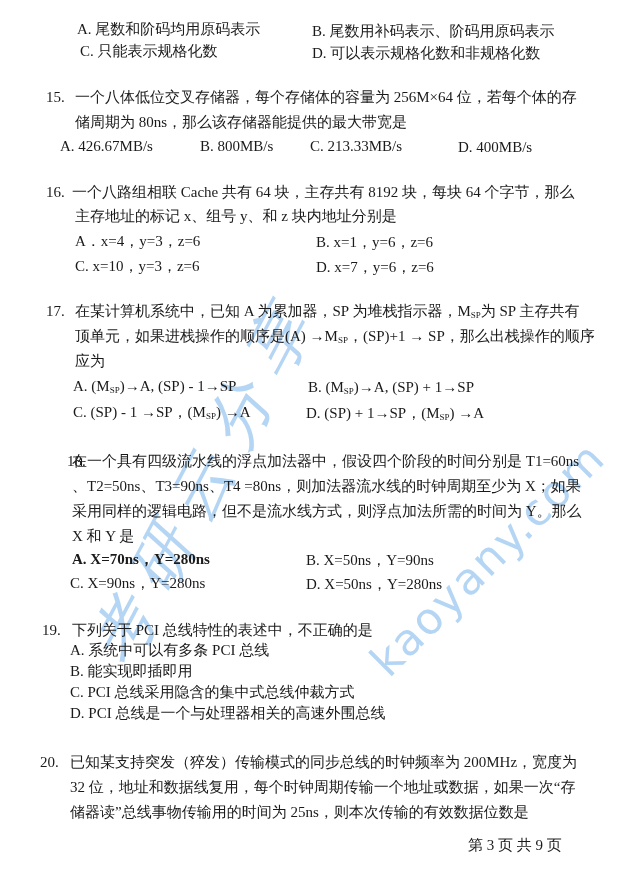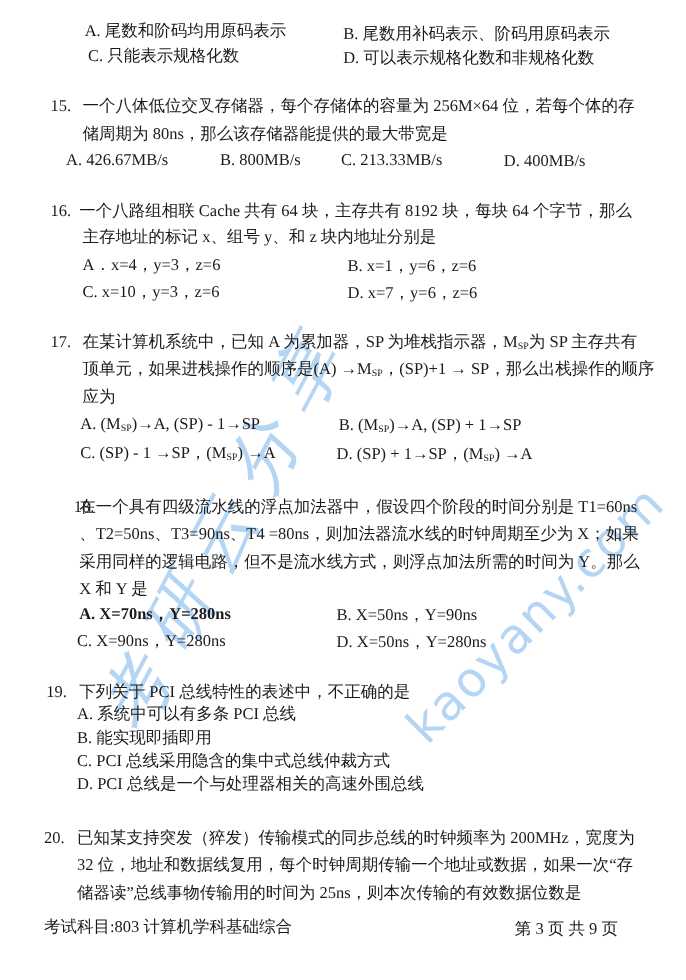--- a/index.html
+++ b/index.html
@@ -83,16 +83,15 @@
     <div class="line" style="left:70px; top:704px;">D. PCI 总线是一个与处理器相关的高速外围总线</div>
   </div>
 
   <div>
     <div class="qnum" style="left:40px; top:753px;">20.</div>
     <div class="line" style="left:70px; top:753px;">已知某支持突发（猝发）传输模式的同步总线的时钟频率为 200MHz，宽度为</div>
     <div class="line" style="left:70px; top:778px;">32 位，地址和数据线复用，每个时钟周期传输一个地址或数据，如果一次“存</div>
     <div class="line" style="left:70px; top:803px;">储器读”总线事物传输用的时间为 25ns，则本次传输的有效数据位数是</div>
   </div>
 
-  <div class="footer" style="left:40px; top:834px;">考试科目:803 计算机学科基础综合</div>
   <div class="footer" style="left:468px; top:836px;">第 3 页   共 9 页</div>
 
 </div>
 
 </body></html>

